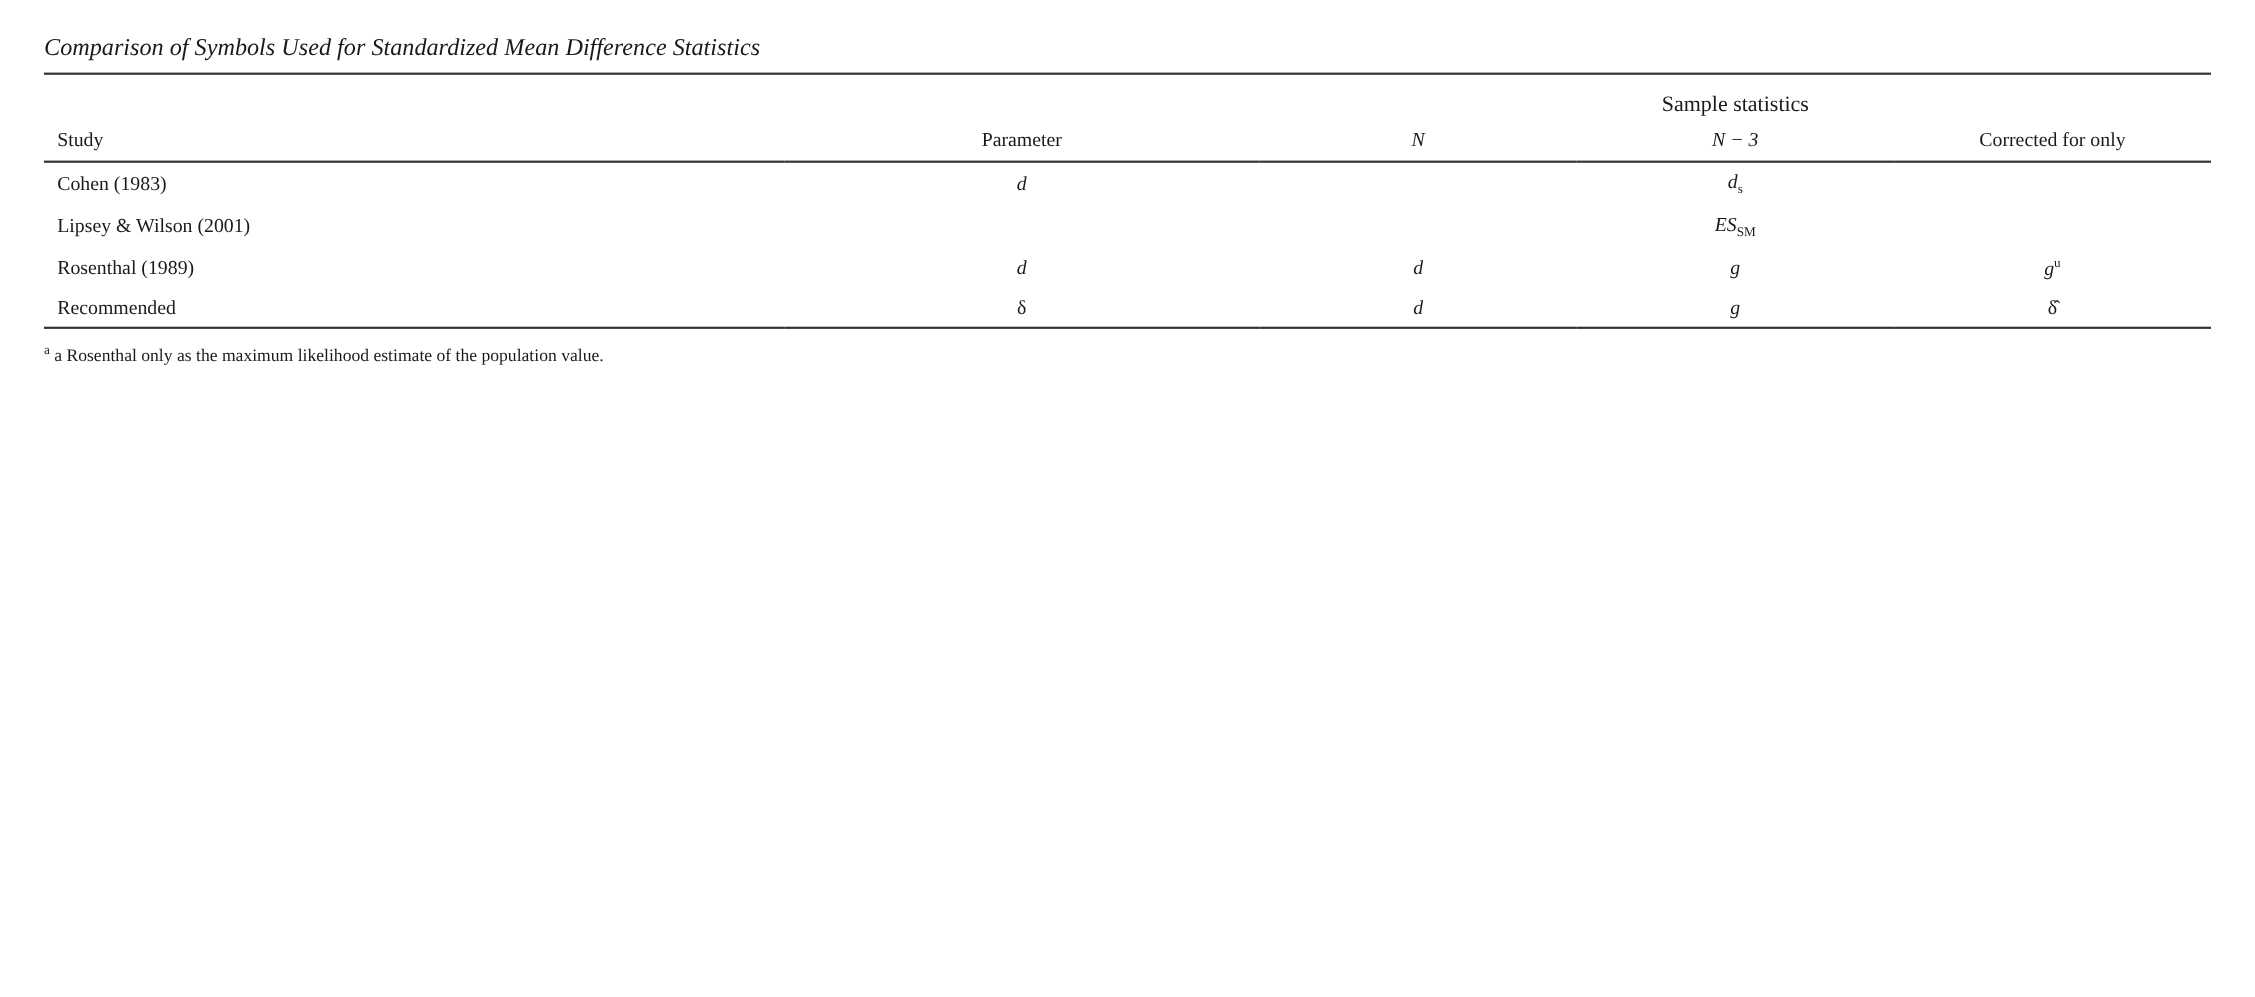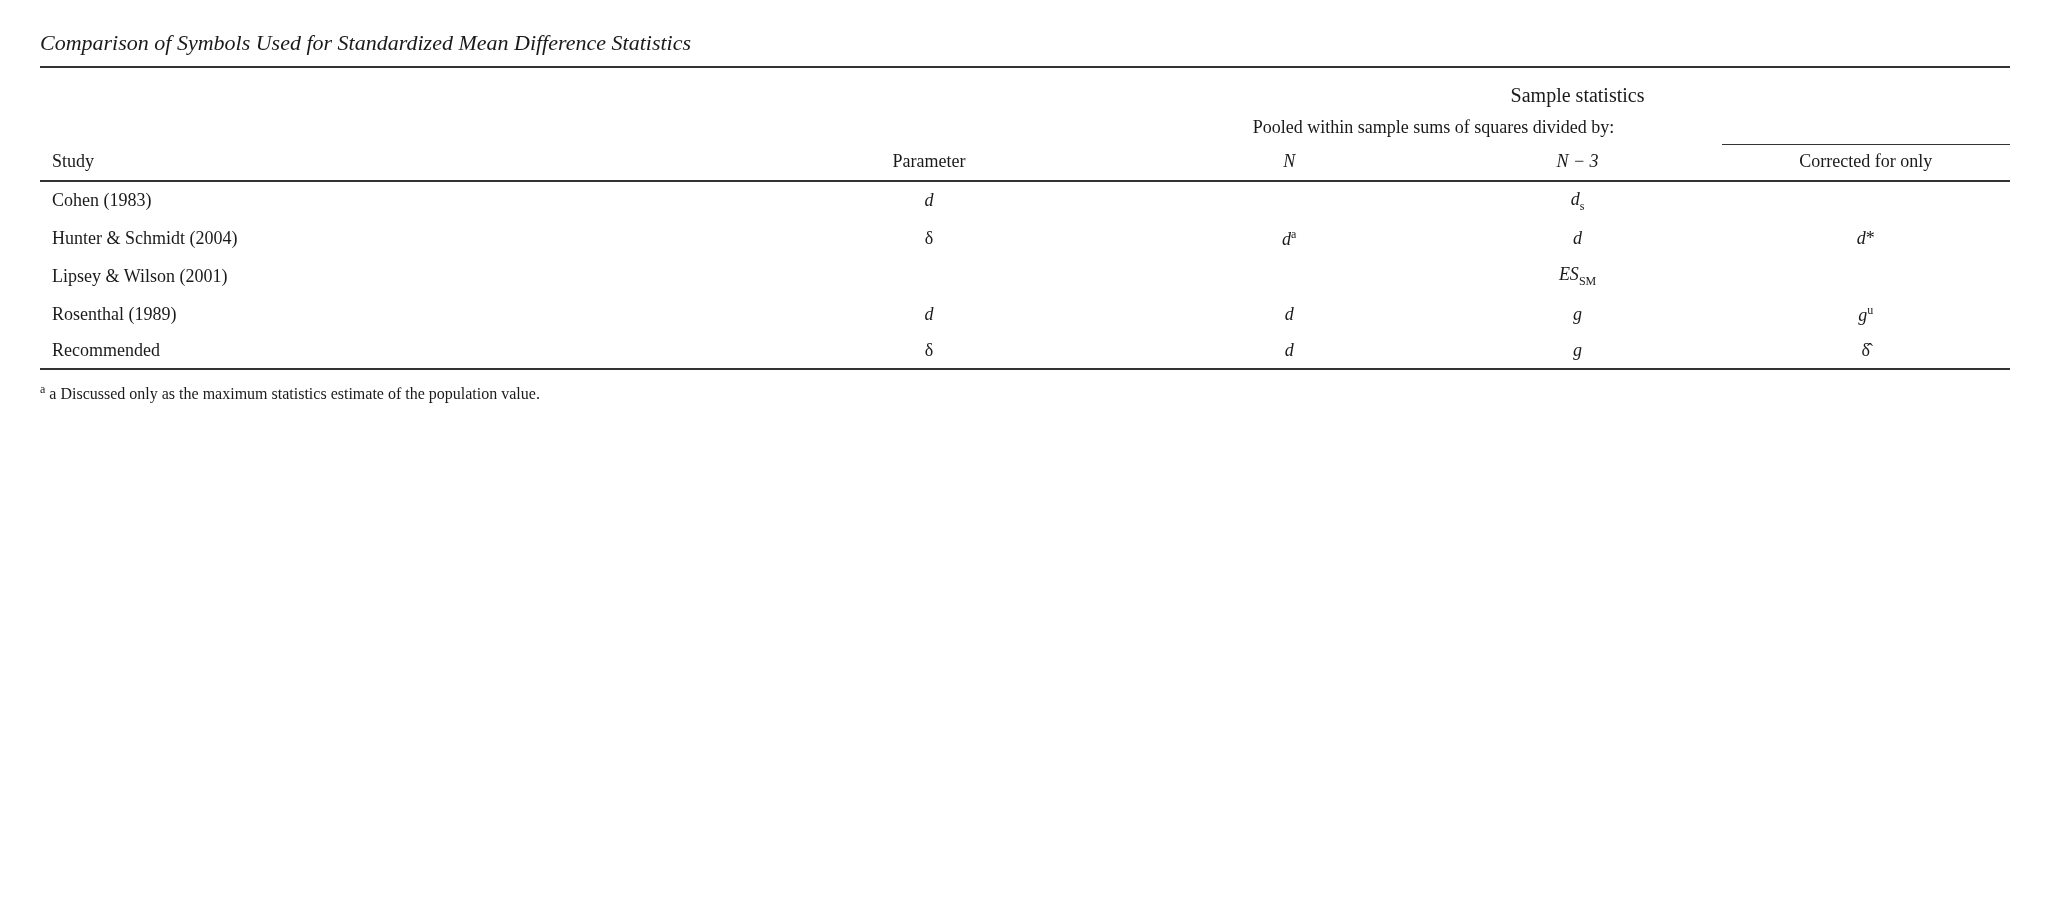--- a/index.html
+++ b/index.html
@@ -156,53 +156,40 @@
 
   <table>
     <thead>
 
       <tr class="top-header">
         <td class="col-study"></td>
         <td class="col-param"></td>
         <td colspan="3" class="sample-stats-header">Sample statistics</td>
       </tr>
 
-      <tr class="sub-header">
-        <td class="col-study"></td>
-        <td class="col-param"></td>
-        <td colspan="2" class="pooled-header">Pooled within sample sums of squares divided by:</td>
-        <td rowspan="1" style="text-align:center; vertical-align:bottom; padding: 4px 12px 6px 12px; font-size:18px; border-bottom: 1.5px solid #333;"></td>
-      </tr>
 
       <tr class="col-label-row">
         <td class="col-study">Study</td>
         <td class="col-param">Parameter</td>
         <td class="col-n" style="font-style:italic;">N</td>
         <td class="col-n2" style="font-style:italic;">N − 3</td>
         <td class="col-corrected">Corrected for only</td>
       </tr>
     </thead>
     <tbody>
 
       <tr class="data-row">
         <td class="col-study">Cohen (1983)</td>
         <td class="col-param italic-val"><em>d</em></td>
         <td class="col-n"></td>
         <td class="col-n2"><em>d</em><sub>s</sub></td>
         <td class="col-corrected"></td>
       </tr>
 
 
-      <tr class="data-row">
-        <td class="col-study">Hunter &amp; Schmidt (2004)</td>
-        <td class="col-param">δ</td>
-        <td class="col-n"><em>d</em><sup>a</sup></td>
-        <td class="col-n2"><em>d</em></td>
-        <td class="col-corrected"><em>d</em>*</td>
-      </tr>
 
       <tr class="data-row">
         <td class="col-study">Lipsey &amp; Wilson (2001)</td>
         <td class="col-param"></td>
         <td class="col-n"></td>
         <td class="col-n2"><em>ES</em><sub>SM</sub></td>
         <td class="col-corrected"></td>
       </tr>
 
       <tr class="data-row">
@@ -217,16 +204,16 @@
         <td class="col-study">Recommended</td>
         <td class="col-param">δ</td>
         <td class="col-n"><em>d</em></td>
         <td class="col-n2"><em>g</em></td>
         <td class="col-corrected">δ̂</td>
       </tr>
     </tbody>
   </table>
 
   <div class="footnote">
-    <sup>a</sup> <span>a Discussed only as the maximum statistics estimate of the population value.</span>
+    <sup>a</sup> <span>a Rosenthal only as the maximum likelihood estimate of the population value.</span>
   </div>
 
 </div>
 
 </body></html>

